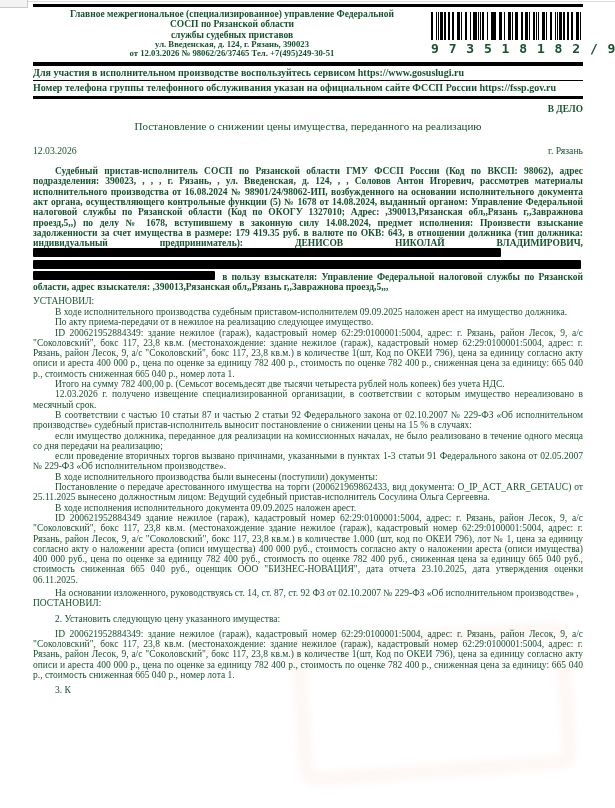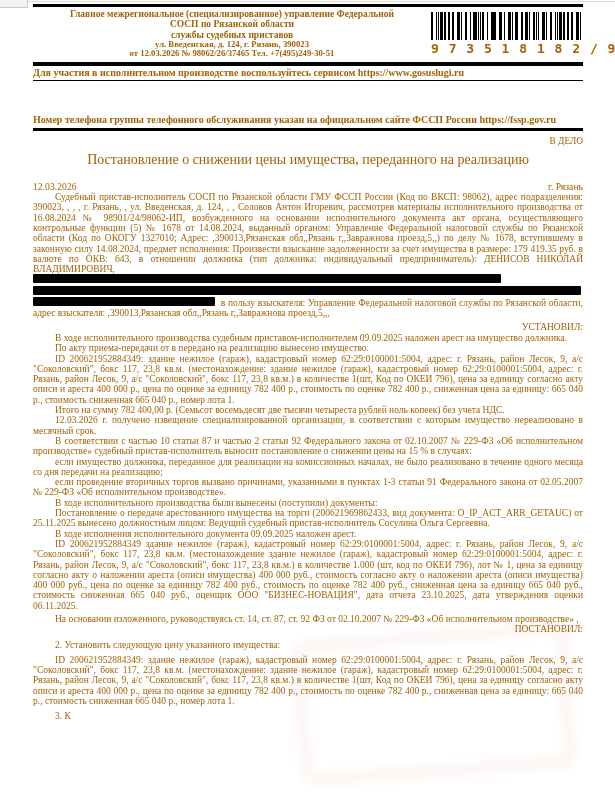--- a/index.html
+++ b/index.html
@@ -1,45 +1,45 @@
 <!DOCTYPE html>
 <html><head>
 <meta charset="utf-8">
 <style>
   html,body{margin:0;padding:0;background:#ffffff;}
   .page{
     position:relative;width:615px;height:808px;background:#fff;overflow:hidden;
-    font-family:"Liberation Serif","DejaVu Serif",serif;color:#a16207;
+    font-family:"Liberation Serif","DejaVu Serif",serif;color:#14532d;
   }
   .top-edge-line{position:absolute;top:1px;left:0;width:615px;height:1px;background:#dcdcdc;}
   .top-corner-artifact{position:absolute;top:0;left:0;width:27px;height:7px;background:#f3f3f3;border-right:1px solid #c9c9c9;border-bottom:1px solid #c9c9c9;}
   .inner{padding:0 32px 0 33px;position:relative;}
   .rule-top{height:3px;background:#000;margin-top:4px;}
   .header-row{display:flex;margin-top:2px;}
   .org{flex:1;text-align:center;font-weight:bold;padding:0 6px;}
   .org-l{font-size:9.5px;line-height:10.3px;}
   .org-addr{font-size:8.7px;line-height:9.4px;}
   .barcode-wrap{width:152px;flex:none;padding-top:3px;text-align:center;}
   .barcode{
     height:28px;background-color:#fff;
     background-image:
       repeating-linear-gradient(90deg,#000 0 2px,transparent 2px 5px,#000 5px 6px,transparent 6px 9px,#000 9px 12px,transparent 12px 13px,#000 13px 14px,transparent 14px 17px),
       repeating-linear-gradient(90deg,#000 0 1px,transparent 1px 7px);
   }
   .barcode-digits{font-family:"DejaVu Sans Mono",monospace;font-size:13px;font-weight:bold;letter-spacing:1px;white-space:nowrap;margin-top:1px;}
   .notices{margin-top:3px;border-top:4px solid #000000;border-bottom:3px solid #000;font-weight:bold;font-size:10px;line-height:10.2px;}
   .notice-1{padding:2px 0;border-bottom:1px solid #000;}
-  .notice-2{padding:2px 0 3px;margin-top:32px;}
-  .case-mark{text-align:right;font-size:9.3px;margin-top:5px;}
-  .doc-title{text-align:center;font-size:14px;margin-top:6px;}
+  .notice-2{padding:2px 0 3px;}
+  .case-mark{text-align:right;font-size:9.3px;margin-top:5px;font-weight:bold;}
+  .doc-title{text-align:center;font-size:11px;margin-top:6px;}
   .date-row{display:flex;justify-content:space-between;font-size:9.7px;margin-top:13px;gap:16px;}
   .body-text{font-size:9.5px;line-height:10.3px;text-align:justify;}
   .para{margin:0;text-indent:22px;}
-  .m-top-first{}
-  .center-heading{text-align:right;text-indent:0;margin:3px 0 1px;}
+  .m-top-first{margin-top:10px;font-weight:bold;}
+  .center-heading{text-align:left;text-indent:0;margin:3px 0 1px;}
   .m-top-sm{margin-top:3px;}
   .heading-post{margin:0 0 4px;}
   .res-item{margin-top:5px;}
   .redact{display:inline-block;background:#000;height:9px;vertical-align:baseline;border-radius:1px;}
   .r1{width:468px;}
   .r2{width:548px;}
   .r3{width:182px;margin-right:3px;}
   .watermark{
     position:absolute;left:295px;top:630px;width:250px;height:120px;pointer-events:none;
     border:14px solid #e0815f;border-radius:18px;opacity:0.06;filter:blur(3px);transform:rotate(-4deg);
@@ -89,21 +89,21 @@
         <span>Судебный пристав-исполнитель СОСП по Рязанской области ГМУ ФССП России (Код по ВКСП: 98062), адрес подразделения: 390023, , , , г. Рязань, , ул. Введенская, д. 124, , , Соловов Антон Игоревич, рассмотрев материалы исполнительного производства от 16.08.2024 № 98901/24/98062-ИП, возбужденного на основании исполнительного документа акт органа, осуществляющего контрольные функции (5) № 1678 от 14.08.2024, выданный органом: Управление Федеральной налоговой службы по Рязанской области (Код по ОКОГУ 1327010; Адрес: ,390013,Рязанская обл,,Рязань г,,Завражнова проезд,5,,) по делу № 1678, вступившему в законную силу 14.08.2024, предмет исполнения: Произвести взыскание задолженности за счет имущества в размере: 179 419.35 руб. в валюте по ОКВ: 643, в отношении должника (тип должника: индивидуальный предприниматель): ДЕНИСОВ НИКОЛАЙ ВЛАДИМИРОВИЧ,</span>
         <span class="redact r1"></span>
         <span class="redact r2"></span>
         <span class="redact r3"></span>
         <span>в пользу взыскателя: Управление Федеральной налоговой службы по Рязанской области, адрес взыскателя: ,390013,Рязанская обл,,Рязань г,,Завражнова проезд,5,,,</span>
       </p>
 
       <p class="para center-heading">УСТАНОВИЛ:</p>
 
       <p class="para">В ходе исполнительного производства судебным приставом-исполнителем 09.09.2025 наложен арест на имущество должника.</p>
-      <p class="para">По акту приема-передачи от в передано на реализацию вынесено имущество.</p>
+      <p class="para">По акту приема-передачи от в нежилое на реализацию следующее имущество.</p>
       <p class="para">ID 200621952884349: здание нежилое (гараж), кадастровый номер 62:29:0100001:5004, адрес: г. Рязань, район Лесок, 9, а/с "Соколовский", бокс 117, 23,8 кв.м. (местонахождение: здание нежилое (гараж), кадастровый номер 62:29:0100001:5004, адрес: г. Рязань, район Лесок, 9, а/с "Соколовский", бокс 117, 23,8 кв.м.) в количестве 1(шт, Код по ОКЕИ 796), цена за единицу согласно акту описи и ареста 400 000 р., цена по оценке за единицу 782 400 р., стоимость по оценке 782 400 р., сниженная цена за единицу: 665 040 р., стоимость сниженная 665 040 р., номер лота 1.</p>
       <p class="para">Итого на сумму 782 400,00 р. (Семьсот восемьдесят две тысячи четыреста рублей ноль копеек) без учета НДС.</p>
       <p class="para">12.03.2026 г. получено извещение специализированной организации, в соответствии с которым имущество нереализовано в месячный срок.</p>
       <p class="para">В соответствии с частью 10 статьи 87 и частью 2 статьи 92 Федерального закона от 02.10.2007 № 229-ФЗ «Об исполнительном производстве» судебный пристав-исполнитель выносит постановление о снижении цены на 15 % в случаях:</p>
       <p class="para">если имущество должника, переданное для реализации на комиссионных началах, не было реализовано в течение одного месяца со дня передачи на реализацию;</p>
       <p class="para">если проведение вторичных торгов вызвано причинами, указанными в пунктах 1-3 статьи 91 Федерального закона от 02.05.2007 № 229-ФЗ «Об исполнительном производстве».</p>
       <p class="para">В ходе исполнительного производства были вынесены (поступили) документы:</p>
       <p class="para">Постановление о передаче арестованного имущества на торги (200621969862433, вид документа: O_IP_ACT_ARR_GETAUC) от 25.11.2025 вынесено должностным лицом: Ведущий судебный пристав-исполнитель Сосулина Ольга Сергеевна.</p>
       <p class="para">В ходе исполнения исполнительного документа 09.09.2025 наложен арест.</p>
       <p class="para">ID 200621952884349 здание нежилое (гараж), кадастровый номер 62:29:0100001:5004, адрес: г. Рязань, район Лесок, 9, а/с "Соколовский", бокс 117, 23,8 кв.м. (местонахождение здание нежилое (гараж), кадастровый номер 62:29:0100001:5004, адрес: г. Рязань, район Лесок, 9, а/с "Соколовский", бокс 117, 23,8 кв.м.) в количестве 1.000 (шт, код по ОКЕИ 796), лот № 1, цена за единицу согласно акту о наложении ареста (описи имущества) 400 000 руб., стоимость согласно акту о наложении ареста (описи имущества) 400 000 руб., цена по оценке за единицу 782 400 руб., стоимость по оценке 782 400 руб., сниженная цена за единицу 665 040 руб., стоимость сниженная 665 040 руб., оценщик ООО "БИЗНЕС-НОВАЦИЯ", дата отчета 23.10.2025, дата утверждения оценки 06.11.2025.</p>

